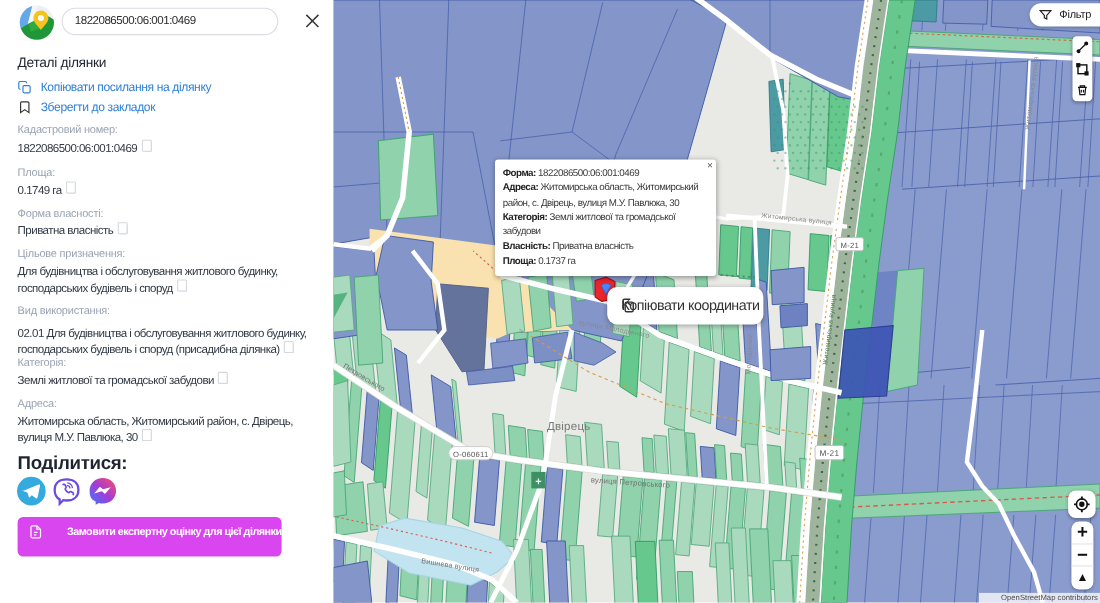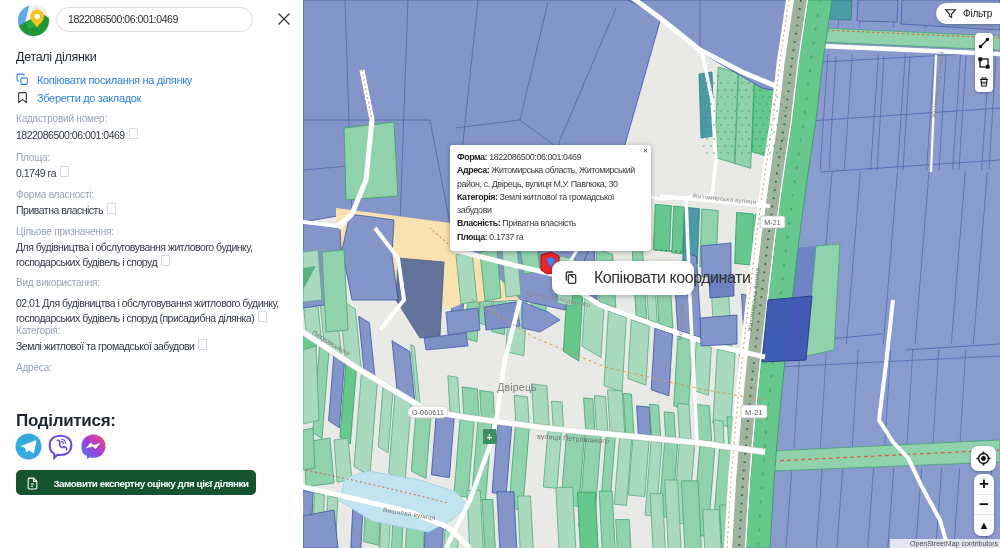--- a/index.html
+++ b/index.html
@@ -10,29 +10,29 @@
  font-size:10.5px;letter-spacing:-0.45px;color:#2b2b2b;line-height:23px;padding-left:11px}
 .xclose{position:absolute;left:276px;top:11px;width:16px;height:16px}
 h1{position:absolute;left:16px;top:50px;font-size:12.5px;letter-spacing:-0.3px;color:#1e2530;font-weight:normal}
 .lnk{position:absolute;left:37px;font-size:11px;letter-spacing:-0.35px;color:#2f80d6}
 .ic{position:absolute;left:16px;width:13px;height:13px}
 .lab{position:absolute;left:16px;font-size:10px;letter-spacing:-0.2px;color:#99a3b3}
 .val{position:absolute;left:16px;font-size:10.5px;letter-spacing:-0.5px;color:#323a45;line-height:14.6px}
 .ghost{display:inline-block;position:relative;width:7px;height:9px;border:1px solid #cdd3da;border-radius:1px;margin-left:6px;background:#fff}.ghost:before{content:"";position:absolute;left:-3px;top:-3px;width:7px;height:9px;border:1px solid #d4d9df;border-radius:1px;background:#fff}
 h2{position:absolute;left:16px;top:411px;font-size:17px;letter-spacing:-0.3px;color:#1e2530;font-weight:bold}
 .share{position:absolute;top:433px;width:27px;height:27px}
-.cta{position:absolute;left:16px;top:470px;width:240px;height:25px;background:#14532d;border-radius:5px;color:#fff;
- font-weight:bold;font-size:9.8px;letter-spacing:-0.45px;text-align:center;line-height:27px;padding-left:30px}
+.cta{position:absolute;left:16px;top:470px;width:240px;height:36px;background:#d946ef;border-radius:5px;color:#fff;
+ font-weight:bold;font-size:9.8px;letter-spacing:-0.45px;text-align:right;line-height:27px;padding-left:30px}
 .popup{position:absolute;left:450px;top:145px;width:201px;height:106px;background:#fff;border-radius:3px;
  box-shadow:0 1px 5px rgba(0,0,0,0.35);z-index:3;font-size:8.9px;letter-spacing:-0.42px;color:#3a3a3a;padding:6px 0 0 7px}
 .popup div{white-space:nowrap;line-height:13.3px}
 .popup b{color:#222}
 .px{position:absolute;right:3px;top:2px;font-size:7px;color:#555}
 .copybtn{position:absolute;left:552px;top:261px;width:142px;height:34px;background:#fff;border-radius:9px;
- box-shadow:0 1px 5px rgba(0,0,0,0.3);z-index:3;font-size:16px;letter-spacing:-0.45px;color:#333;line-height:34px;padding-left:42px;white-space:nowrap}
+ box-shadow:0 1px 5px rgba(0,0,0,0.3);z-index:3;font-size:13px;letter-spacing:-0.45px;color:#333;line-height:34px;padding-left:13px;white-space:nowrap}
 .fltr{position:absolute;left:936px;top:3px;width:64px;height:21px;background:#fff;border-radius:11px 0 0 11px;
  box-shadow:0 1px 3px rgba(0,0,0,0.25);z-index:4;font-size:10px;letter-spacing:-0.2px;color:#222;line-height:21px;padding-left:27px}
 .tools{position:absolute;left:975px;top:33px;width:18px;height:59px;background:#fff;border-radius:4px;
  box-shadow:0 1px 3px rgba(0,0,0,0.3);z-index:4}
 .geol{position:absolute;left:971px;top:446px;width:25px;height:25px;background:#fff;border-radius:7px;
  box-shadow:0 1px 3px rgba(0,0,0,0.3);z-index:4}
 .zoomc{position:absolute;left:974px;top:474px;width:20px;height:62px;background:#fff;border-radius:7px;
  box-shadow:0 1px 3px rgba(0,0,0,0.3);z-index:4;text-align:center;color:#111}
 .attr{position:absolute;left:890px;top:539px;width:110px;height:9px;background:rgba(255,255,255,0.75);z-index:4;
  font-size:7px;color:#4a4a4a;text-align:right;line-height:9px;padding-right:2px}
@@ -537,20 +537,21 @@
 <div class="val" style="top:166px">0.1749 га<span class="ghost"></span></div>
 <div class="lab" style="top:189px">Форма власності:</div>
 <div class="val" style="top:203px">Приватна власність<span class="ghost"></span></div>
 <div class="lab" style="top:226px">Цільове призначення:</div>
 <div class="val" style="top:240px">Для будівництва і обслуговування житлового будинку,<br>господарських будівель і споруд<span class="ghost"></span></div>
 <div class="lab" style="top:277px">Вид використання:</div>
 <div class="val" style="top:296px">02.01 Для будівництва і обслуговування житлового будинку,<br>господарських будівель і споруд (присадибна ділянка)<span class="ghost"></span></div>
 <div class="lab" style="top:325px">Категорія:</div>
 <div class="val" style="top:339px">Землі житлової та громадської забудови<span class="ghost"></span></div>
 <div class="lab" style="top:362px">Адреса:</div>
+<div class="val" style="top:376px">Житомирська область, Житомирський район, с. Двірець,<br>вулиця М.У. Павлюка, 30<span class="ghost"></span></div>
 <h2>Поділитися:</h2>
 
 <svg class="share" style="left:15px" viewBox="0 0 26 26">
 <circle cx="13" cy="13" r="12.5" fill="#34aadf"></circle>
 <path d="M5.5 12.8 L19.5 7.2 c0.8-0.3 1.3 0.1 1.1 1.1 l-2.2 10.3 c-0.2 0.8-0.7 1-1.4 0.6 l-3.6-2.6 -1.8 1.7 c-0.3 0.3-0.6 0.3-0.8-0.2 l-1.2-4 -3.9-1.3 c-0.8-0.3-0.8-0.8-0.2-1z" fill="#fff"></path>
 </svg>
 <svg class="share" style="left:47px" viewBox="0 0 26 26" fill="none" stroke="#6c4ce0" stroke-width="2">
 <path d="M13 2.6 c5.8 0 10.4 3 10.4 9.3 c0 6.3-4.6 9.3-10.4 9.3 c-1 0-2-0.1-2.9-0.3 L7 24 v-3.8 C4 18.6 2.6 16 2.6 11.9 C2.6 5.6 7.2 2.6 13 2.6 Z"></path>
 <path d="M9.5 7.5 c0.8-0.8 1.8-0.6 2.3 0.2 l0.7 1.2 c0.3 0.6 0.1 1.2-0.4 1.6 c-0.3 0.3-0.4 0.6-0.2 1 c0.5 1 1.6 2.1 2.6 2.6 c0.4 0.2 0.7 0.1 1-0.2 c0.4-0.5 1-0.7 1.6-0.4 l1.2 0.7 c0.8 0.5 1 1.5 0.2 2.3" stroke-width="1.5"></path>
 <path d="M13.6 5.8 c2.6 0.3 4.3 2.1 4.6 4.6 M13.4 7.9 c1.5 0.2 2.5 1.2 2.7 2.7" stroke-width="1.1"></path>

